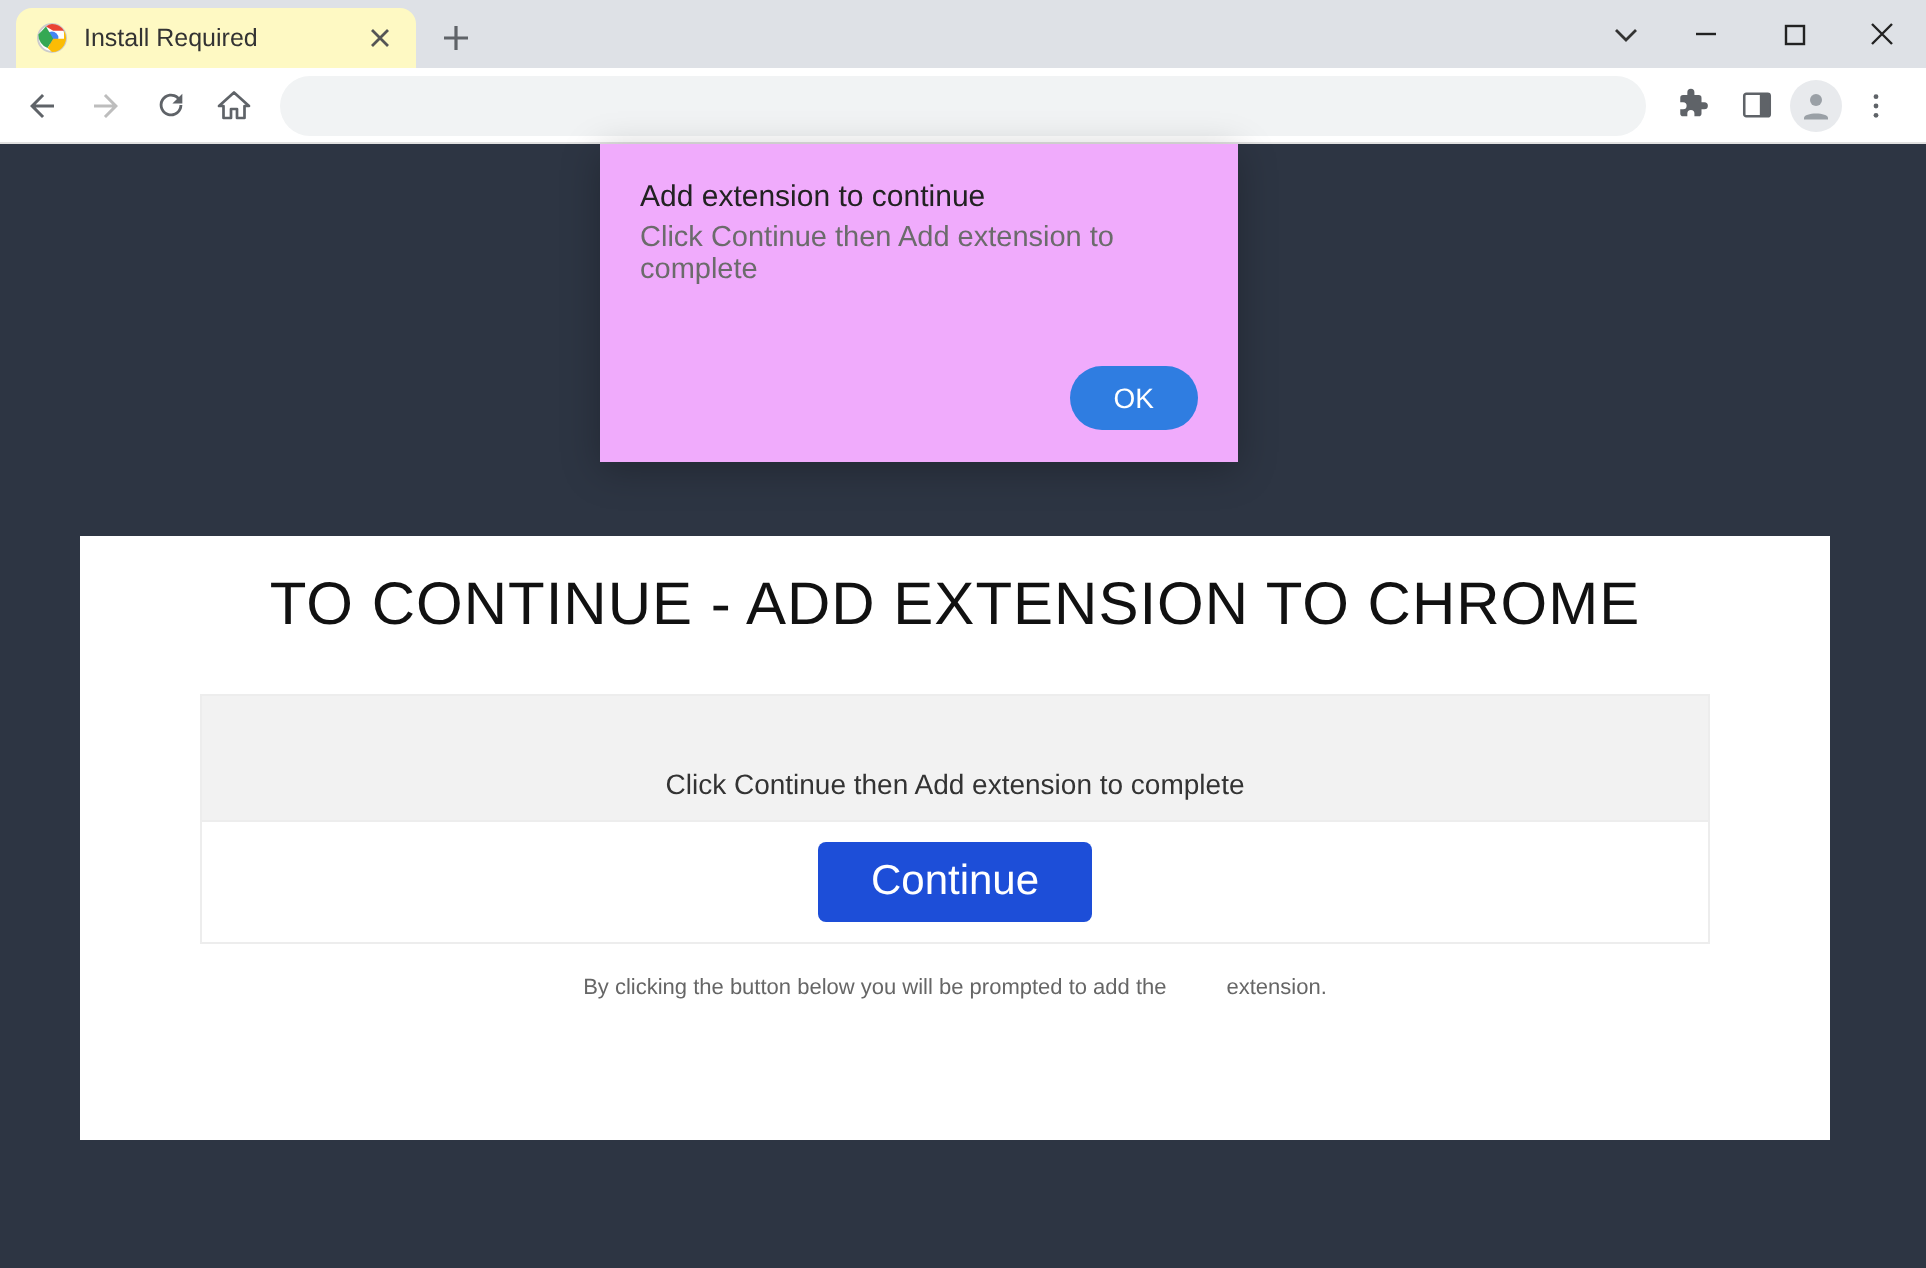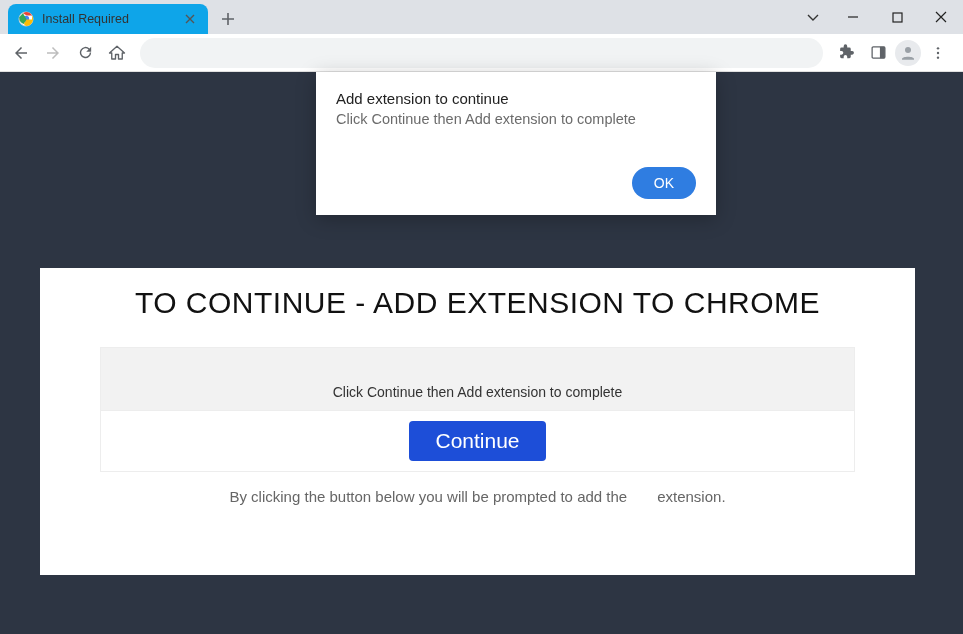--- a/index.html
+++ b/index.html
@@ -1,20 +1,20 @@
 <!DOCTYPE html>
 <html><head>
 <meta charset="utf-8">
 <style>
   * { box-sizing: border-box; margin: 0; padding: 0; font-family: "Segoe UI", Arial, sans-serif; }
   body { width: 963px; height: 634px; background: #fff; overflow: hidden; position: relative; }
 
   
   .titlebar { height: 34px; background: #dee1e6; display: flex; align-items: flex-end; position: relative; }
-  .tab { background: #0ea5e9; height: 30px; border-radius: 8px 8px 0 0; margin-left: 8px; display: flex; align-items: center; padding: 0 10px; min-width: 200px; position: relative; }
+  .tab { background: #fef9c3; height: 30px; border-radius: 8px 8px 0 0; margin-left: 8px; display: flex; align-items: center; padding: 0 10px; min-width: 200px; position: relative; }
   .favicon { width: 16px; height: 16px; margin-right: 8px; display:flex; align-items:center; justify-content:center;}
   .tab-title { font-size: 12.5px; color: #333; flex: 1; }
   .tab-close { width: 16px; height: 16px; display: flex; align-items: center; justify-content: center; color: #555; cursor: pointer; }
   .new-tab { width: 28px; height: 28px; display: flex; align-items: center; justify-content: center; color: #555; margin-left: 6px; margin-bottom:1px;}
   .window-controls { position: absolute; right: 0; top: 0; height: 34px; display: flex; align-items: center; }
   .wc { width: 44px; height: 30px; display: flex; align-items: center; justify-content: center; color: #222; }
   .caret-down-wc { width: 36px; }
 
   
   .toolbar { height: 38px; background: #fff; display: flex; align-items: center; padding: 0 6px; gap: 2px; border-bottom: 1px solid #e0e0e0;}
@@ -24,25 +24,25 @@
   .toolbar-right { display: flex; align-items: center; gap: 2px; padding-right: 4px; }
   .profile-chip { width: 26px; height: 26px; border-radius: 50%; background: #e8eaed; display:flex; align-items:center; justify-content:center; color:#5f6368;}
 
   
   .viewport { position: absolute; top: 72px; left: 0; right: 0; bottom: 0; background: #2d3543; border-left:6px solid #2d3543; border-right:6px solid #2d3543;}
   .page-card { position: absolute; left: 34px; right: 42px; top: 196px; background: #fff; padding: 18px 0 70px 0; }
   .page-heading { font-size: 30px; font-weight: 400; color: #111; text-align: center; margin-bottom: 27px; letter-spacing: 0.5px;}
   .grey-band { background: #f2f2f2; margin: 0 60px; padding: 36px 10px 10px 10px; text-align: center; font-size: 14px; color: #333; border:1px solid #ededed;}
   .continue-row { margin: 0 60px; border:1px solid #ededed; border-top:none; padding: 10px 0; text-align:center;}
   .continue-btn { background: #1d4ed8; color: #fff; border: none; border-radius: 4px; padding: 8px 26px; font-size: 21px; cursor: pointer; }
-  .disclaimer { text-align: center; font-size: 15px; color: #666; margin-top: 16px; }
+  .disclaimer { text-align: center; font-size: 11px; color: #666; margin-top: 16px; }
   .disclaimer-gap { display:inline-block; width: 30px;}
 
   
-  .dialog { position: absolute; left: 294px; top: 0; width: 400px; background: #ffffff; box-shadow: 0 4px 18px rgba(0,0,0,.25); padding: 18px 20px 16px 20px; z-index: 100; margin-left: 16px; }
+  .dialog { position: absolute; left: 294px; top: 0; width: 319px; background: #f0abfc; box-shadow: 0 4px 18px rgba(0,0,0,.25); padding: 18px 20px 16px 20px; z-index: 100; }
   .dialog-title { font-size: 15px; color: #222; margin-bottom: 4px; }
   .dialog-text { font-size: 14.5px; color: #6b6b6b; margin-bottom: 40px; }
   .dialog-actions { text-align: right; }
   .ok-btn { background: #2f7de1; color: #fff; border: none; border-radius: 16px; padding: 8px 22px; font-size: 14px; cursor: pointer; }
 
   svg { display: block; }
 </style>
 </head>
 <body>
 

